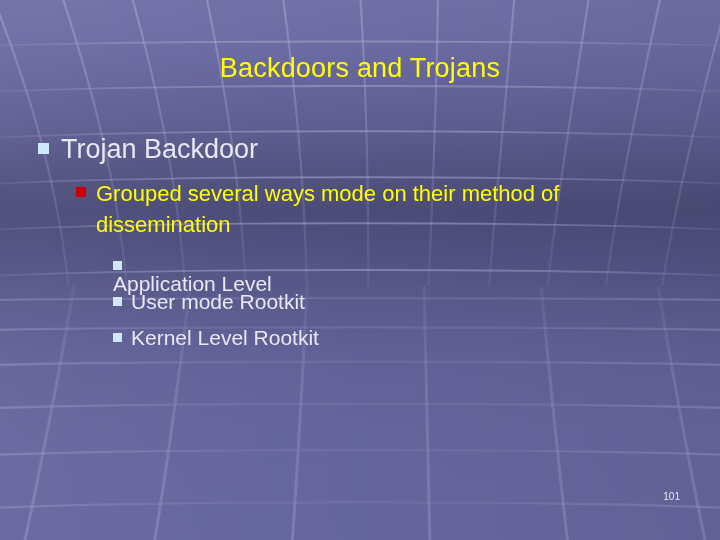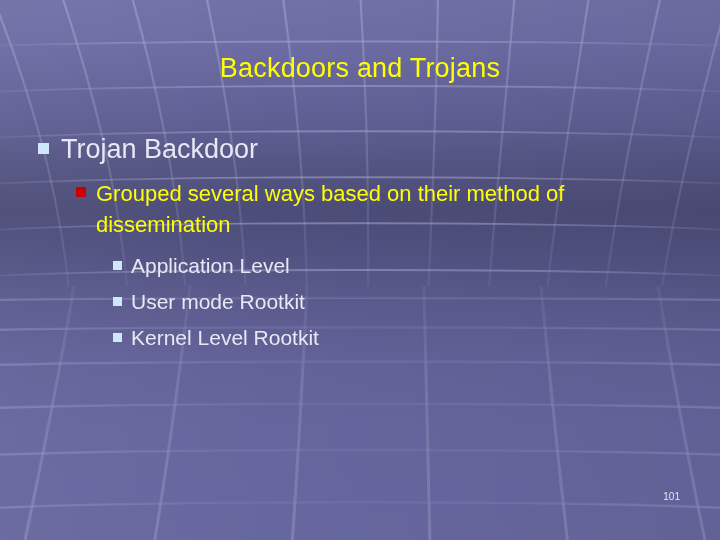--- a/index.html
+++ b/index.html
@@ -134,21 +134,21 @@
     height: 9px;
     background: #cfe7fb;
     margin-top: 9px;
     margin-right: 9px;
   }
   .lvl3 .btext {
     color: #e8e8f5;
     font-size: 21px;
     line-height: 28px;
   }
-  .lvl3.r1 { top: 252px; }
+  .lvl3.r1 { top: 252px; flex-direction: column; }
   .lvl3.r2 { top: 288px; }
   .lvl3.r3 { top: 324px; }
 
   .page-number {
     position: absolute;
     left: 640px;
     top: 491px;
     width: 40px;
     text-align: right;
     color: #e6e6f2;
@@ -231,21 +231,21 @@
 
     <div class="title">Backdoors and Trojans</div>
 
     <div class="bullet-row lvl1">
       <span class="marker"></span>
       <span class="btext">Trojan Backdoor</span>
     </div>
 
     <div class="bullet-row lvl2">
       <span class="marker"></span>
-      <span class="btext">Grouped several ways based on their method of dissemination</span>
+      <span class="btext">Grouped several ways mode on their method of dissemination</span>
     </div>
 
     <div class="bullet-row lvl3 r1">
       <span class="marker"></span>
       <span class="btext">Application Level</span>
     </div>
 
     <div class="bullet-row lvl3 r2">
       <span class="marker"></span>
       <span class="btext">User mode Rootkit</span>

